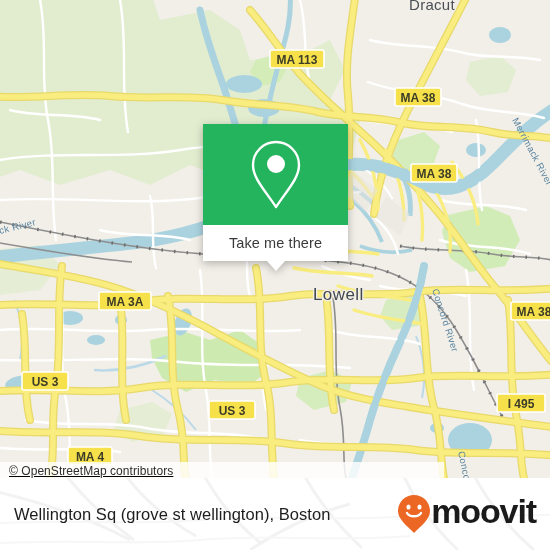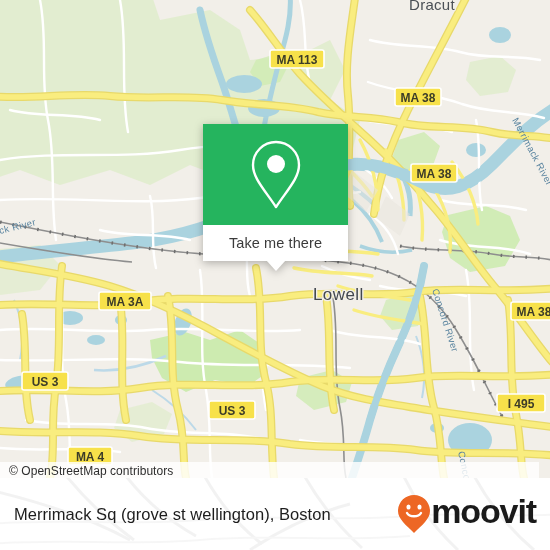--- a/index.html
+++ b/index.html
@@ -112,25 +112,26 @@
     border-left: 10px solid transparent;
     border-right: 10px solid transparent;
     border-top: 11px solid #ffffff;
   }
 
   
   #attribution {
     position: absolute;
     left: 0;
     top: 462px;
-    width: 539px;
+    width: 444px;
     height: 18px;
     background: rgba(255,255,255,0.82);
     display: flex;
     align-items: center;
+    text-decoration: underline;
   }
   #attribution-text {
     font-size: 12px;
     color: #2e2e2e;
     padding-left: 9px;
     letter-spacing: 0.05px;
   }
 
   
   #footer {
@@ -464,21 +465,21 @@
         <path d="M470,-10 C486,22 506,48 534,72"></path>
         <path d="M250,72 C280,52 312,36 350,26"></path>
       </g>
       <g fill="none" stroke="#efefef" stroke-width="2">
         <path d="M-10,46 C60,40 130,48 200,42 C270,36 340,44 410,38 C470,33 520,40 560,36"></path>
         <path d="M-10,66 C60,60 130,68 200,62 C270,56 340,64 410,58"></path>
       </g>
     </svg>
 
     <div id="footer-inner">
-      <span id="footer-title">Merrimack Sq (grove st wellington), Boston</span>
+      <span id="footer-title">Wellington Sq (grove st wellington), Boston</span>
 
       <div id="brand">
         <svg width="34" height="40" viewBox="0 0 34 40">
           <path d="M17 1 C8.2 1 1 8.2 1 17 C1 25 9 31 17 39 C25 31 33 25 33 17 C33 8.2 25.8 1 17 1 Z" fill="#ed6724"></path>
           <ellipse cx="11.5" cy="13" rx="2.1" ry="2.6" fill="#ffffff"></ellipse>
           <ellipse cx="22.5" cy="13" rx="2.1" ry="2.6" fill="#ffffff"></ellipse>
           <path d="M10 19 C12.6 23.4 21.4 23.4 24 19" fill="none" stroke="#ffffff" stroke-width="2.4" stroke-linecap="round"></path>
         </svg>
         <span id="brand-wordmark">moovit</span>
       </div>

